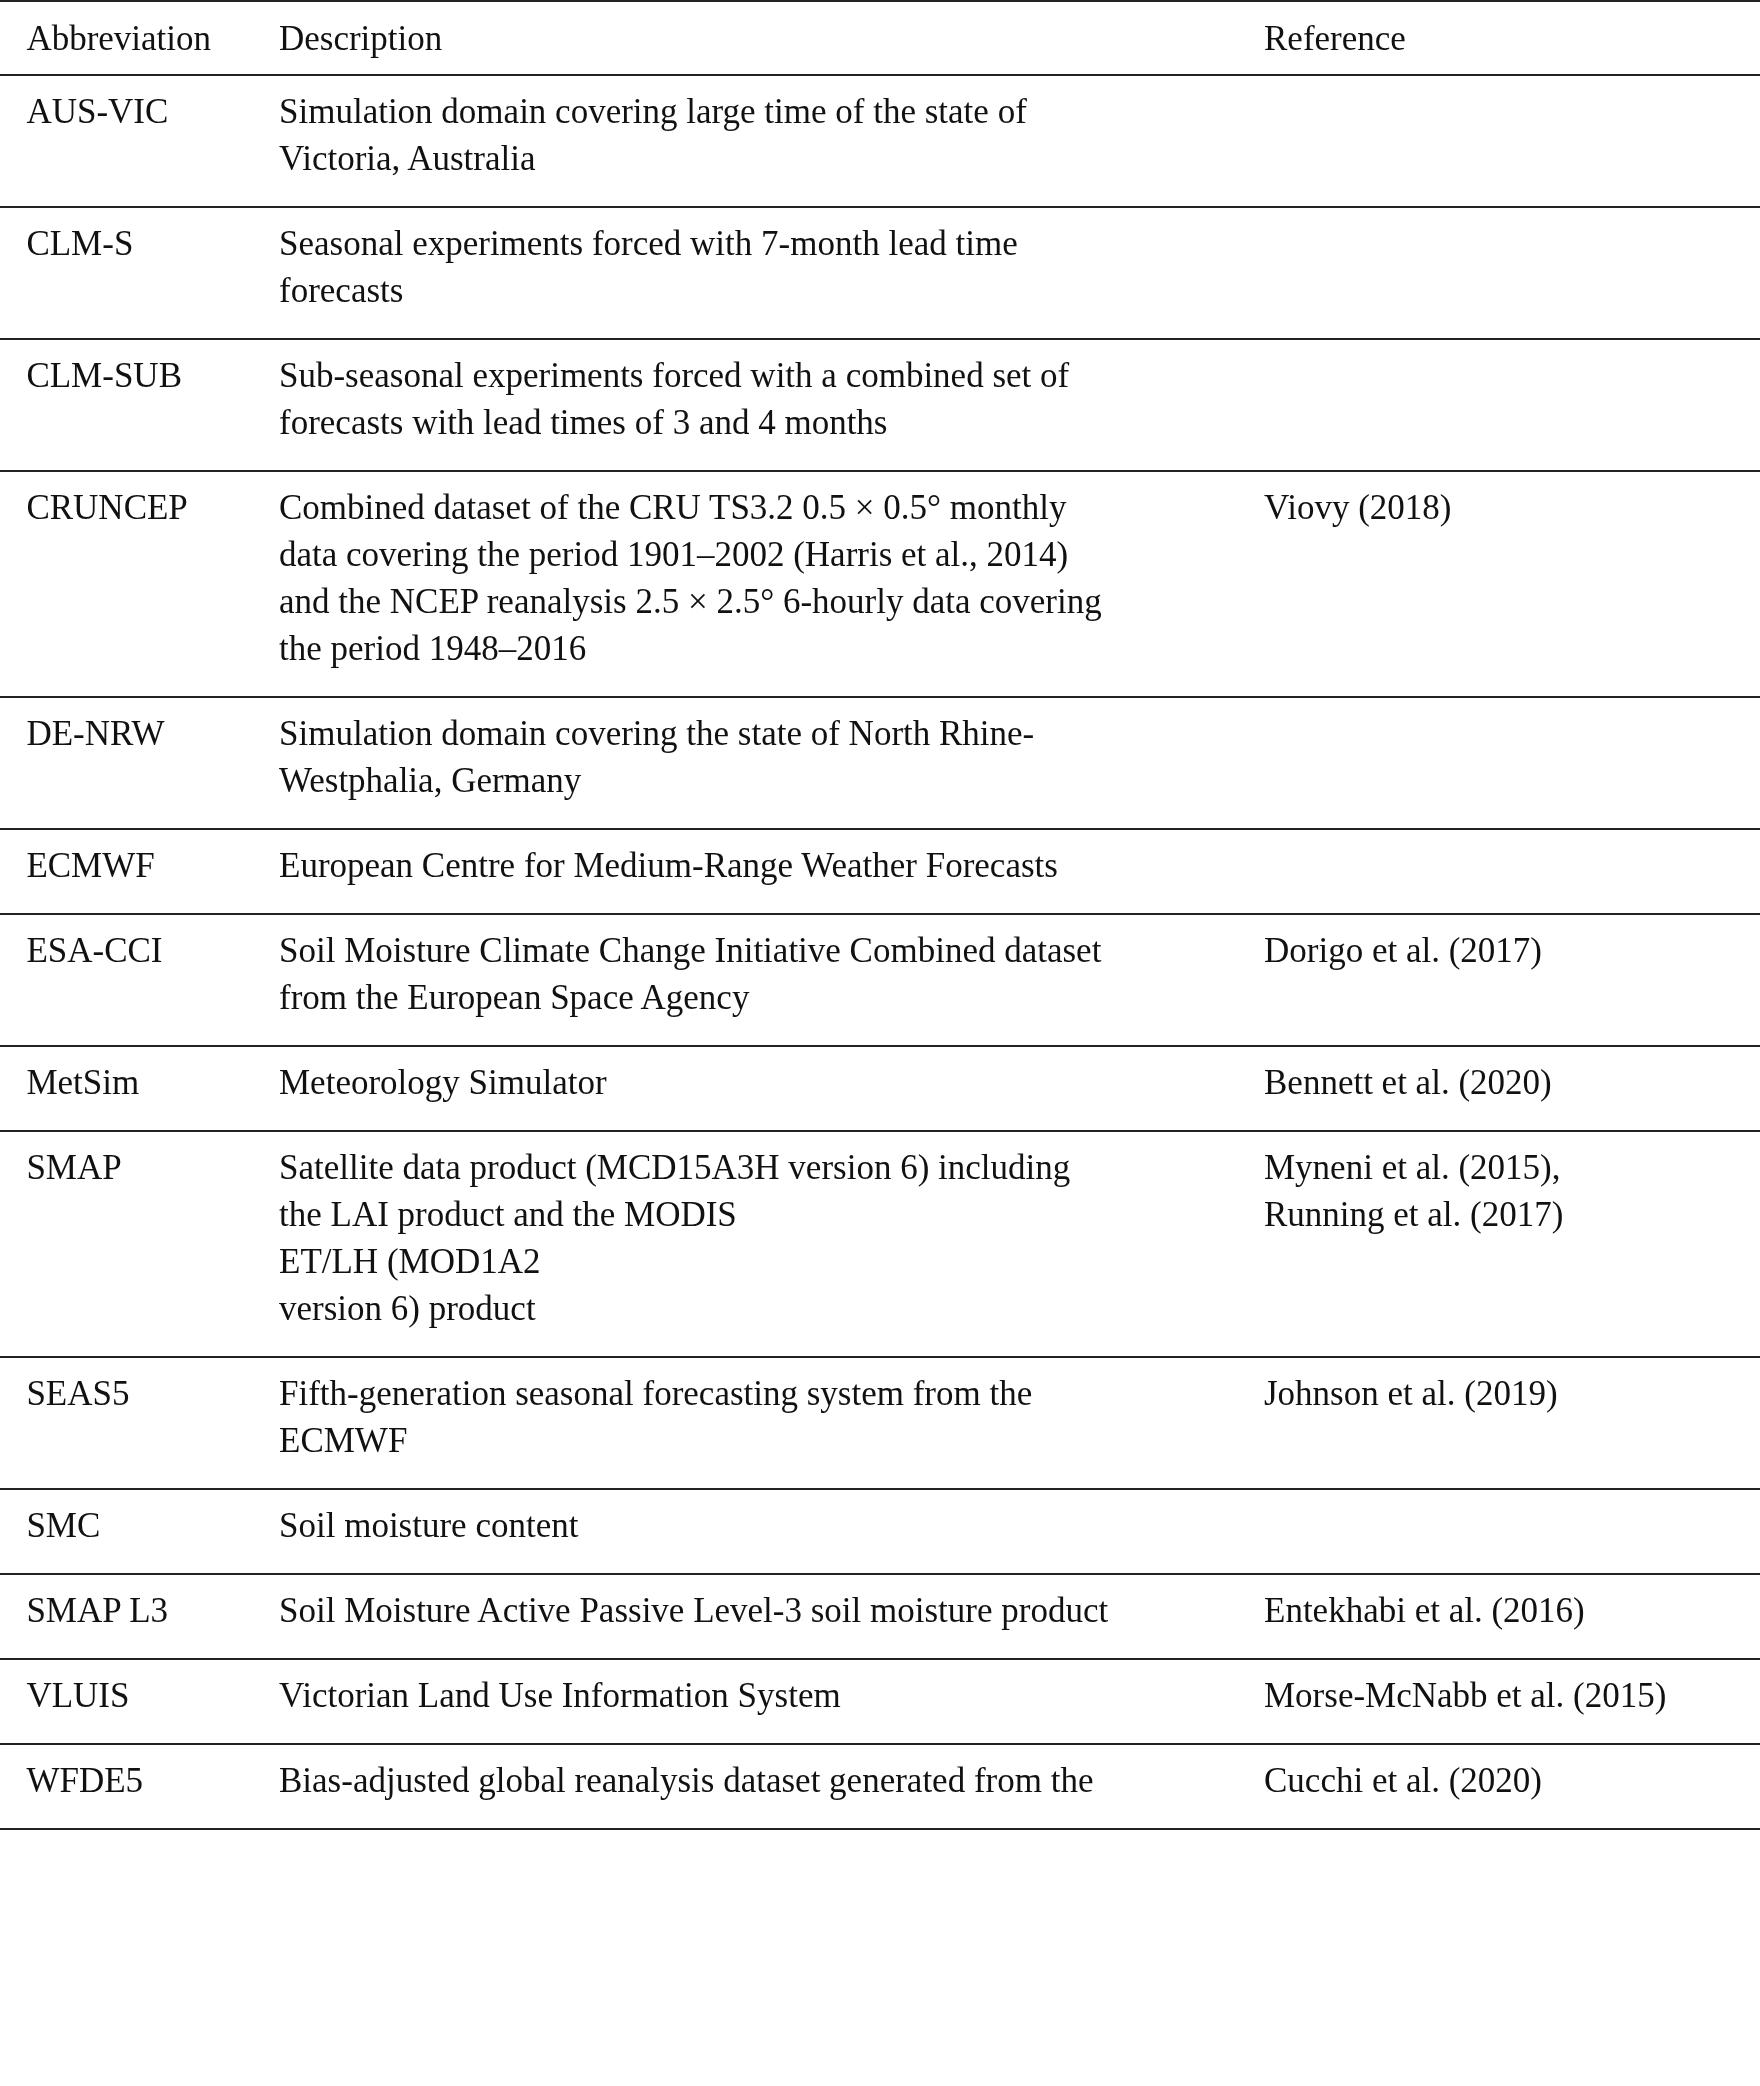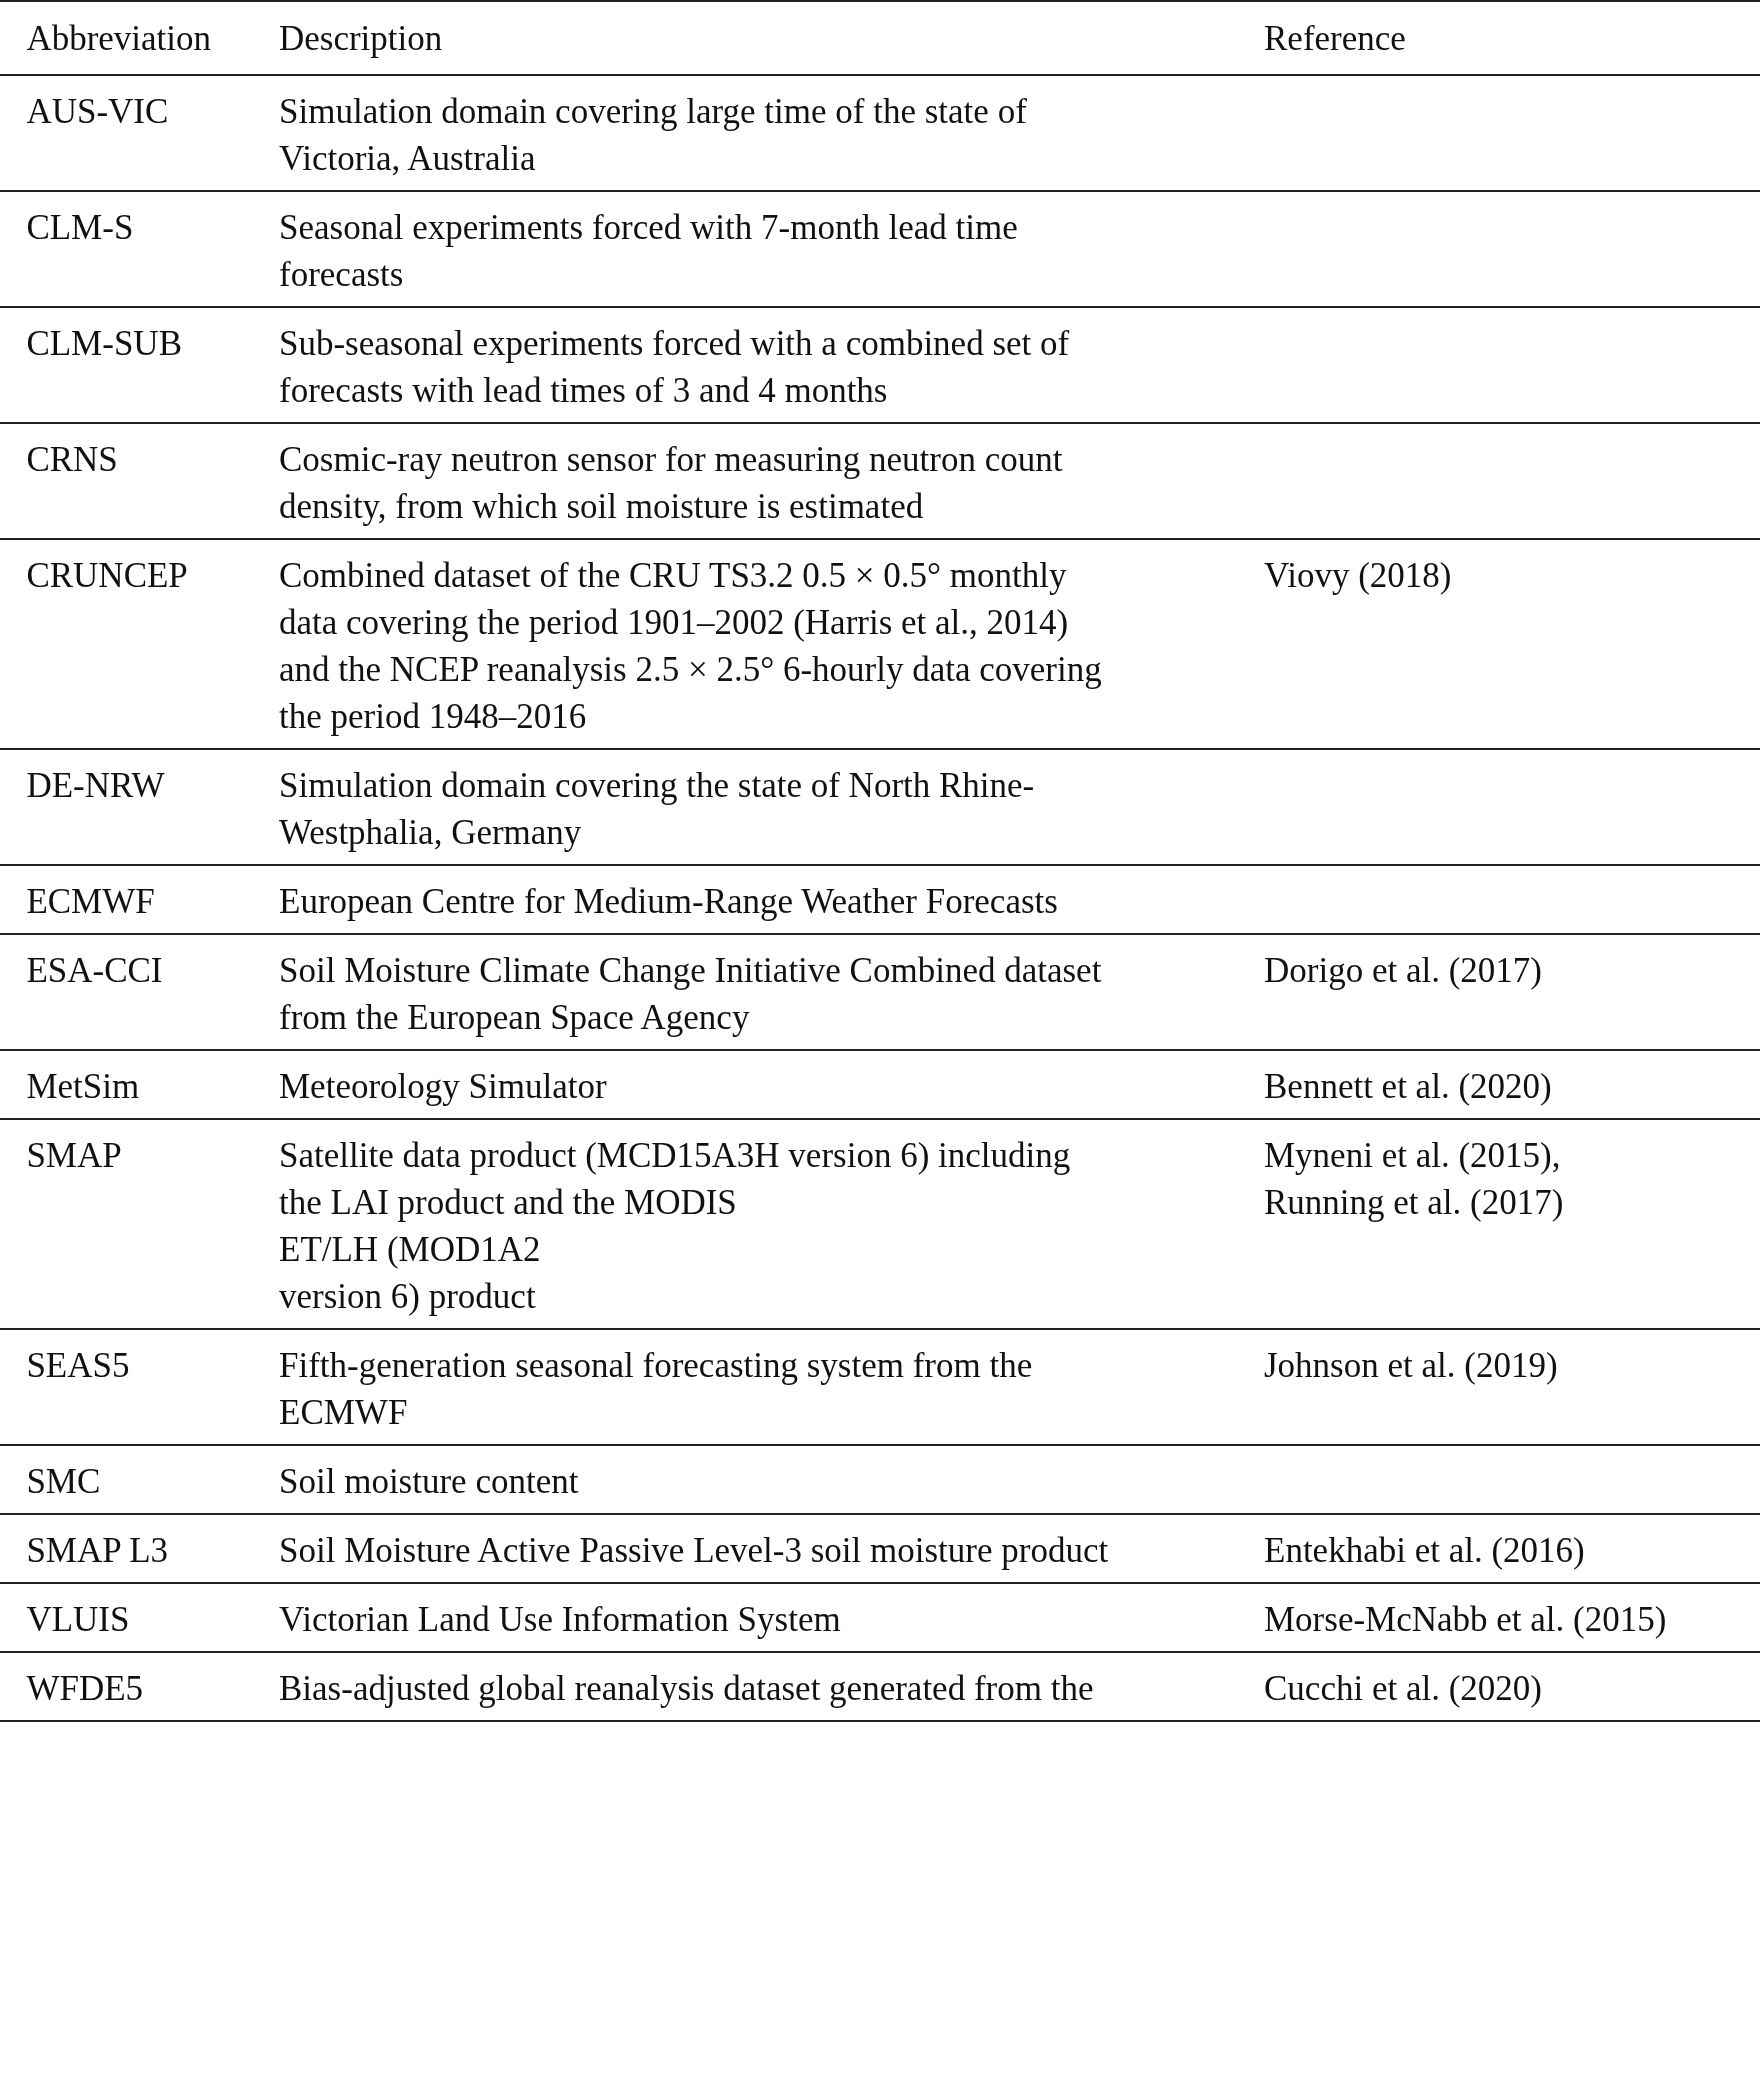--- a/index.html
+++ b/index.html
@@ -10,21 +10,21 @@
   table.abbr col.c2 { width: 985px; }
   table.abbr col.c3 { width: 497px; }
   table.abbr th, table.abbr td {
     text-align: left; vertical-align: top; font-weight: normal;
     font-size: 35px; line-height: 47px; padding: 0;
   }
   table.abbr thead tr { border-top: 2.6px solid #222; border-bottom: 2.6px solid #222; }
   table.abbr thead th { height: 72px; vertical-align: middle; margin-top: 31px; }
   table.abbr tbody tr { border-bottom: 2.6px solid #222; }
   table.abbr th:first-child, table.abbr td:first-child { padding-left: 26.4px; }
-  table.abbr td { padding-top: 12px; padding-bottom: 8px; }
+  table.abbr td { padding-top: 12px; padding-bottom: 24px; }
   .desc-line { display: block; white-space: nowrap; }
   .ref-line { display: block; white-space: nowrap; }
 </style>
 </head>
 <body>
 
 <table class="abbr">
   <colgroup>
       <col class="c1">
       <col class="c2">
@@ -52,28 +52,20 @@
           <span class="desc-line">Seasonal experiments forced with 7-month lead time</span>
           <span class="desc-line">forecasts</span>
         </td>
         <td></td>
       </tr>
       <tr>
         <td>CLM-SUB</td>
         <td>
           <span class="desc-line">Sub-seasonal experiments forced with a combined set of</span>
           <span class="desc-line">forecasts with lead times of 3 and 4 months</span>
-        </td>
-        <td></td>
-      </tr>
-      <tr>
-        <td>CRNS</td>
-        <td>
-          <span class="desc-line">Cosmic-ray neutron sensor for measuring neutron count</span>
-          <span class="desc-line">density, from which soil moisture is estimated</span>
         </td>
         <td></td>
       </tr>
       <tr>
         <td>CRUNCEP</td>
         <td>
           <span class="desc-line">Combined dataset of the CRU TS3.2 0.5 × 0.5° monthly</span>
           <span class="desc-line">data covering the period 1901–2002 (Harris et al., 2014)</span>
           <span class="desc-line">and the NCEP reanalysis 2.5 × 2.5° 6-hourly data covering</span>
           <span class="desc-line">the period 1948–2016</span>

